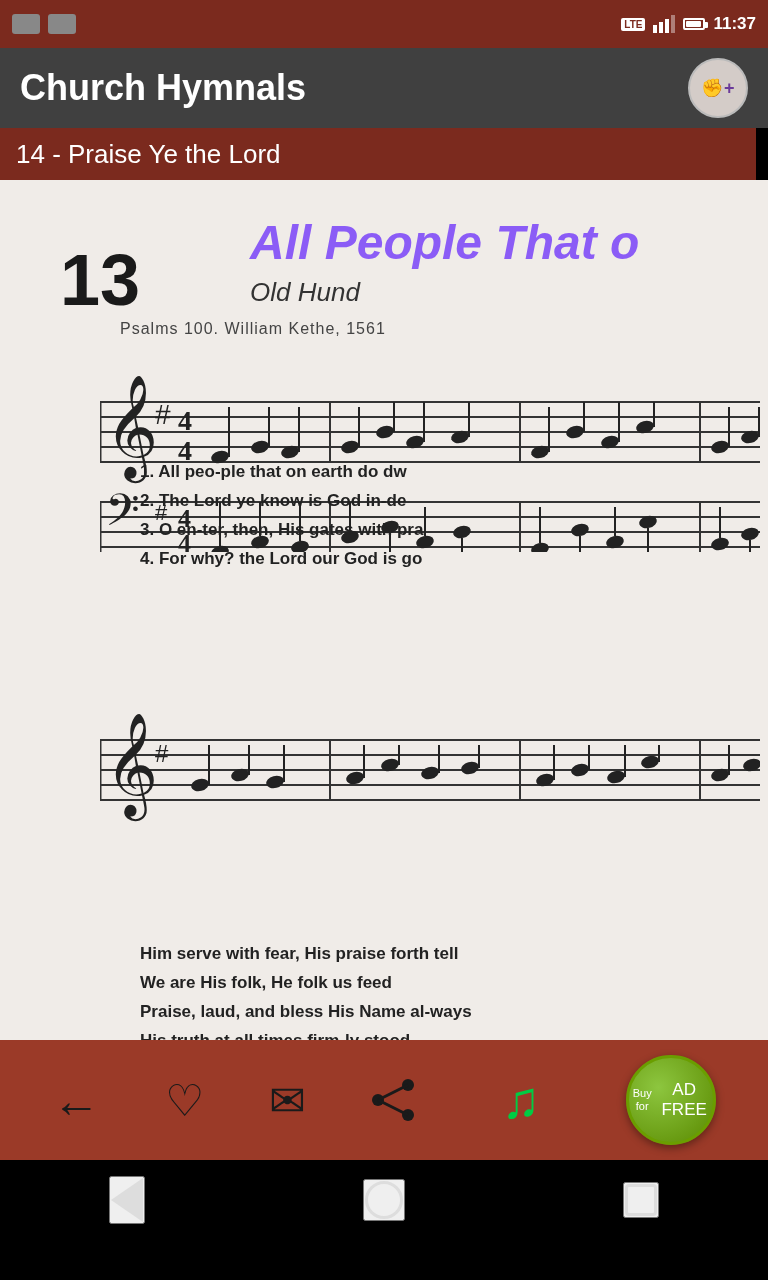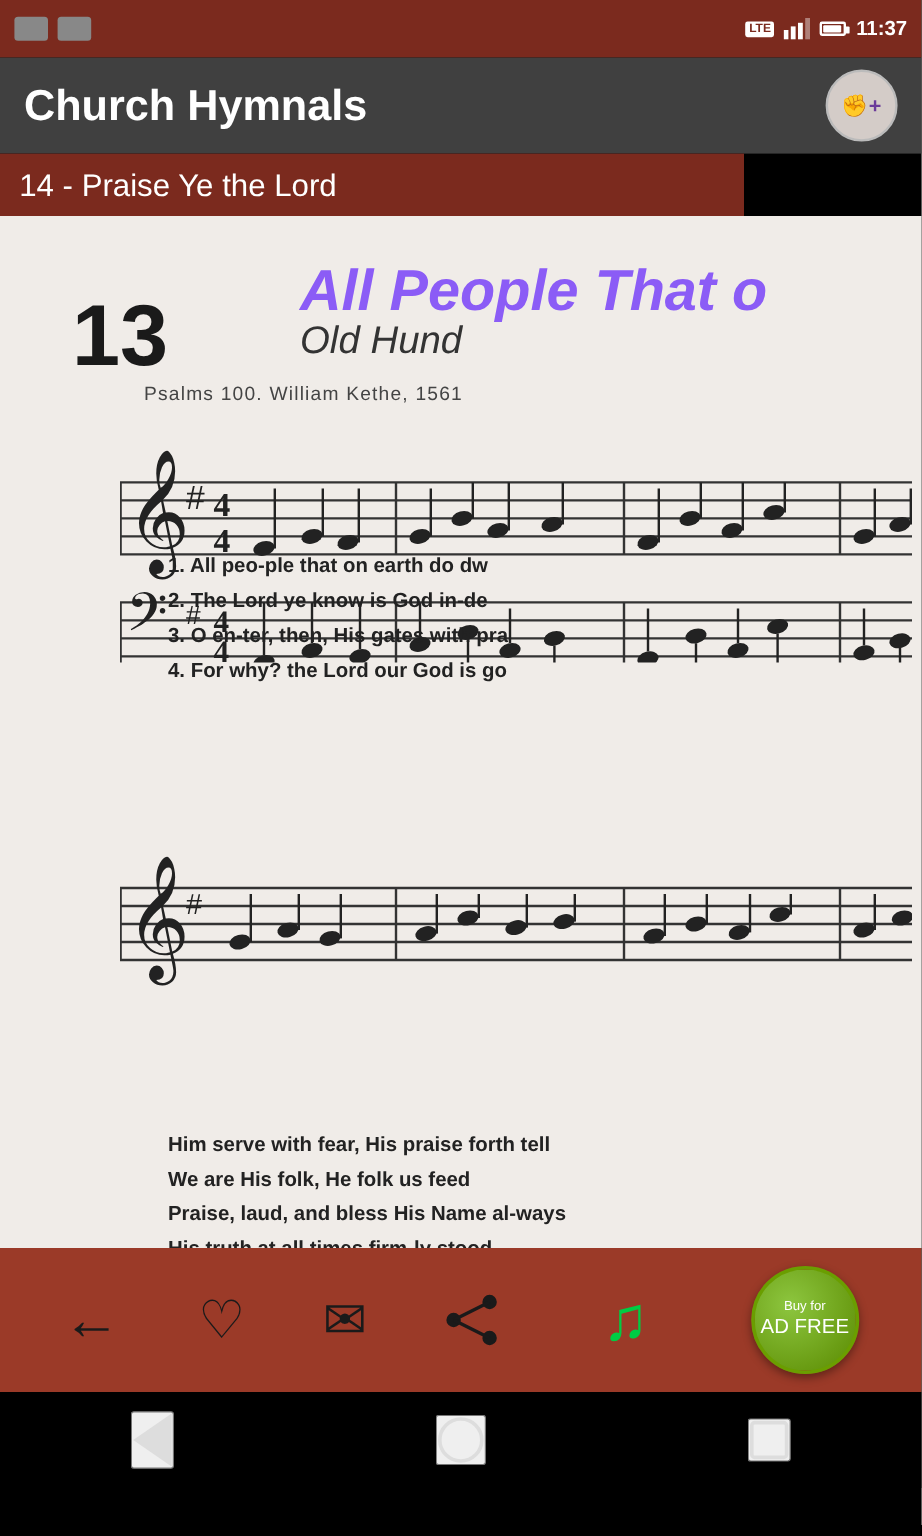--- a/index.html
+++ b/index.html
@@ -105,21 +105,21 @@
       justify-content: center;
       font-size: 22px;
       font-weight: bold;
       color: #4a3a8a;
       border: 2px solid #bbb;
       overflow: hidden;
     }
 
     
     #song-title-bar {
-      width: 620px;
+      width: 756px;
       height: 52px;
       background: #7b2a1e;
       display: flex;
       align-items: center;
       padding: 0 16px;
     }
     #song-title {
       color: white;
       font-size: 26px;
     }
@@ -157,22 +157,22 @@
       color: #8b5cf6;
       position: absolute;
       left: 250px;
       top: 35px;
       font-style: italic;
     }
 
     .hymn-subtitle {
       position: absolute;
       left: 250px;
-      top: 85px;
-      font-size: 32px;
+      top: 97px;
+      font-size: 26px;
       color: #333;
       font-style: italic;
     }
 
     .hymn-source {
       position: absolute;
       left: 120px;
       top: 140px;
       font-size: 16px;
       color: #444;
@@ -247,21 +247,21 @@
       font-size: 52px;
       color: #00cc44;
     }
 
     .buy-btn {
       width: 90px;
       height: 90px;
       border-radius: 50%;
       background: radial-gradient(circle at 35% 35%, #8dc63f, #5a8a00);
       display: flex;
-      flex-direction: column;
+      flex-direction: row;
       align-items: center;
       justify-content: center;
       color: white;
       font-size: 13px;
       font-weight: bold;
       border: 3px solid #6a9e00;
       box-shadow: 0 3px 8px rgba(0,0,0,0.4);
       cursor: pointer;
       text-align: center;
       line-height: 1.2;

